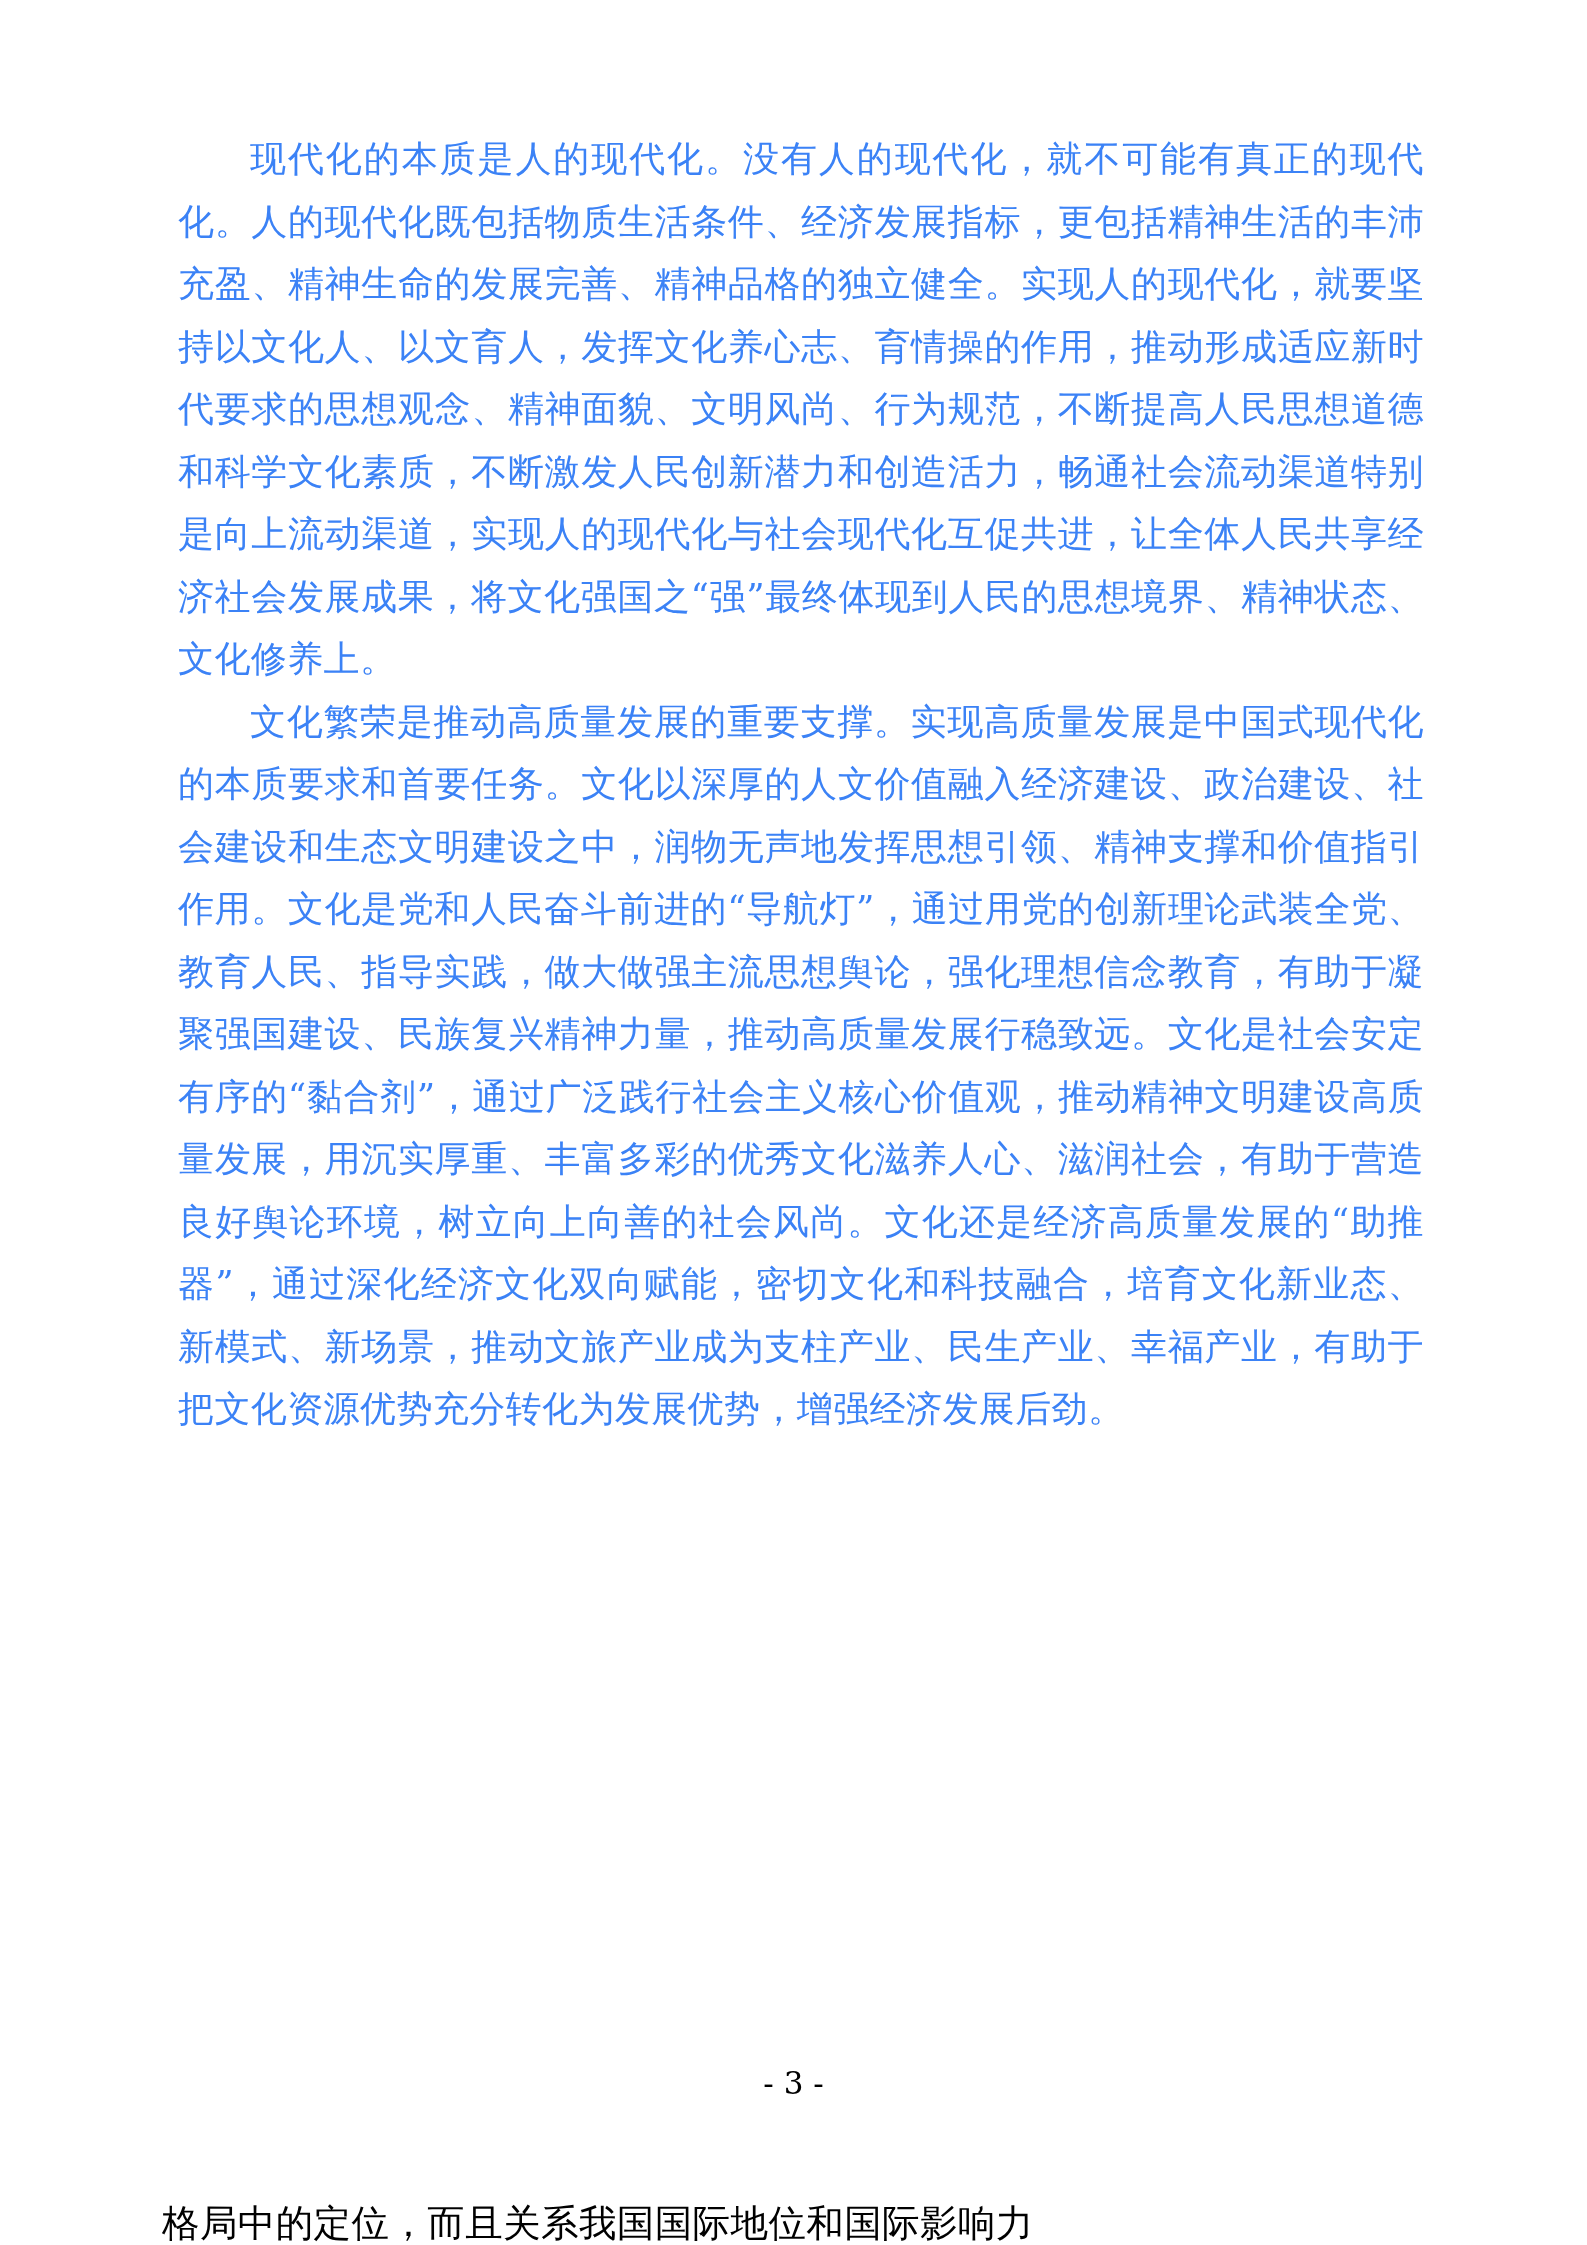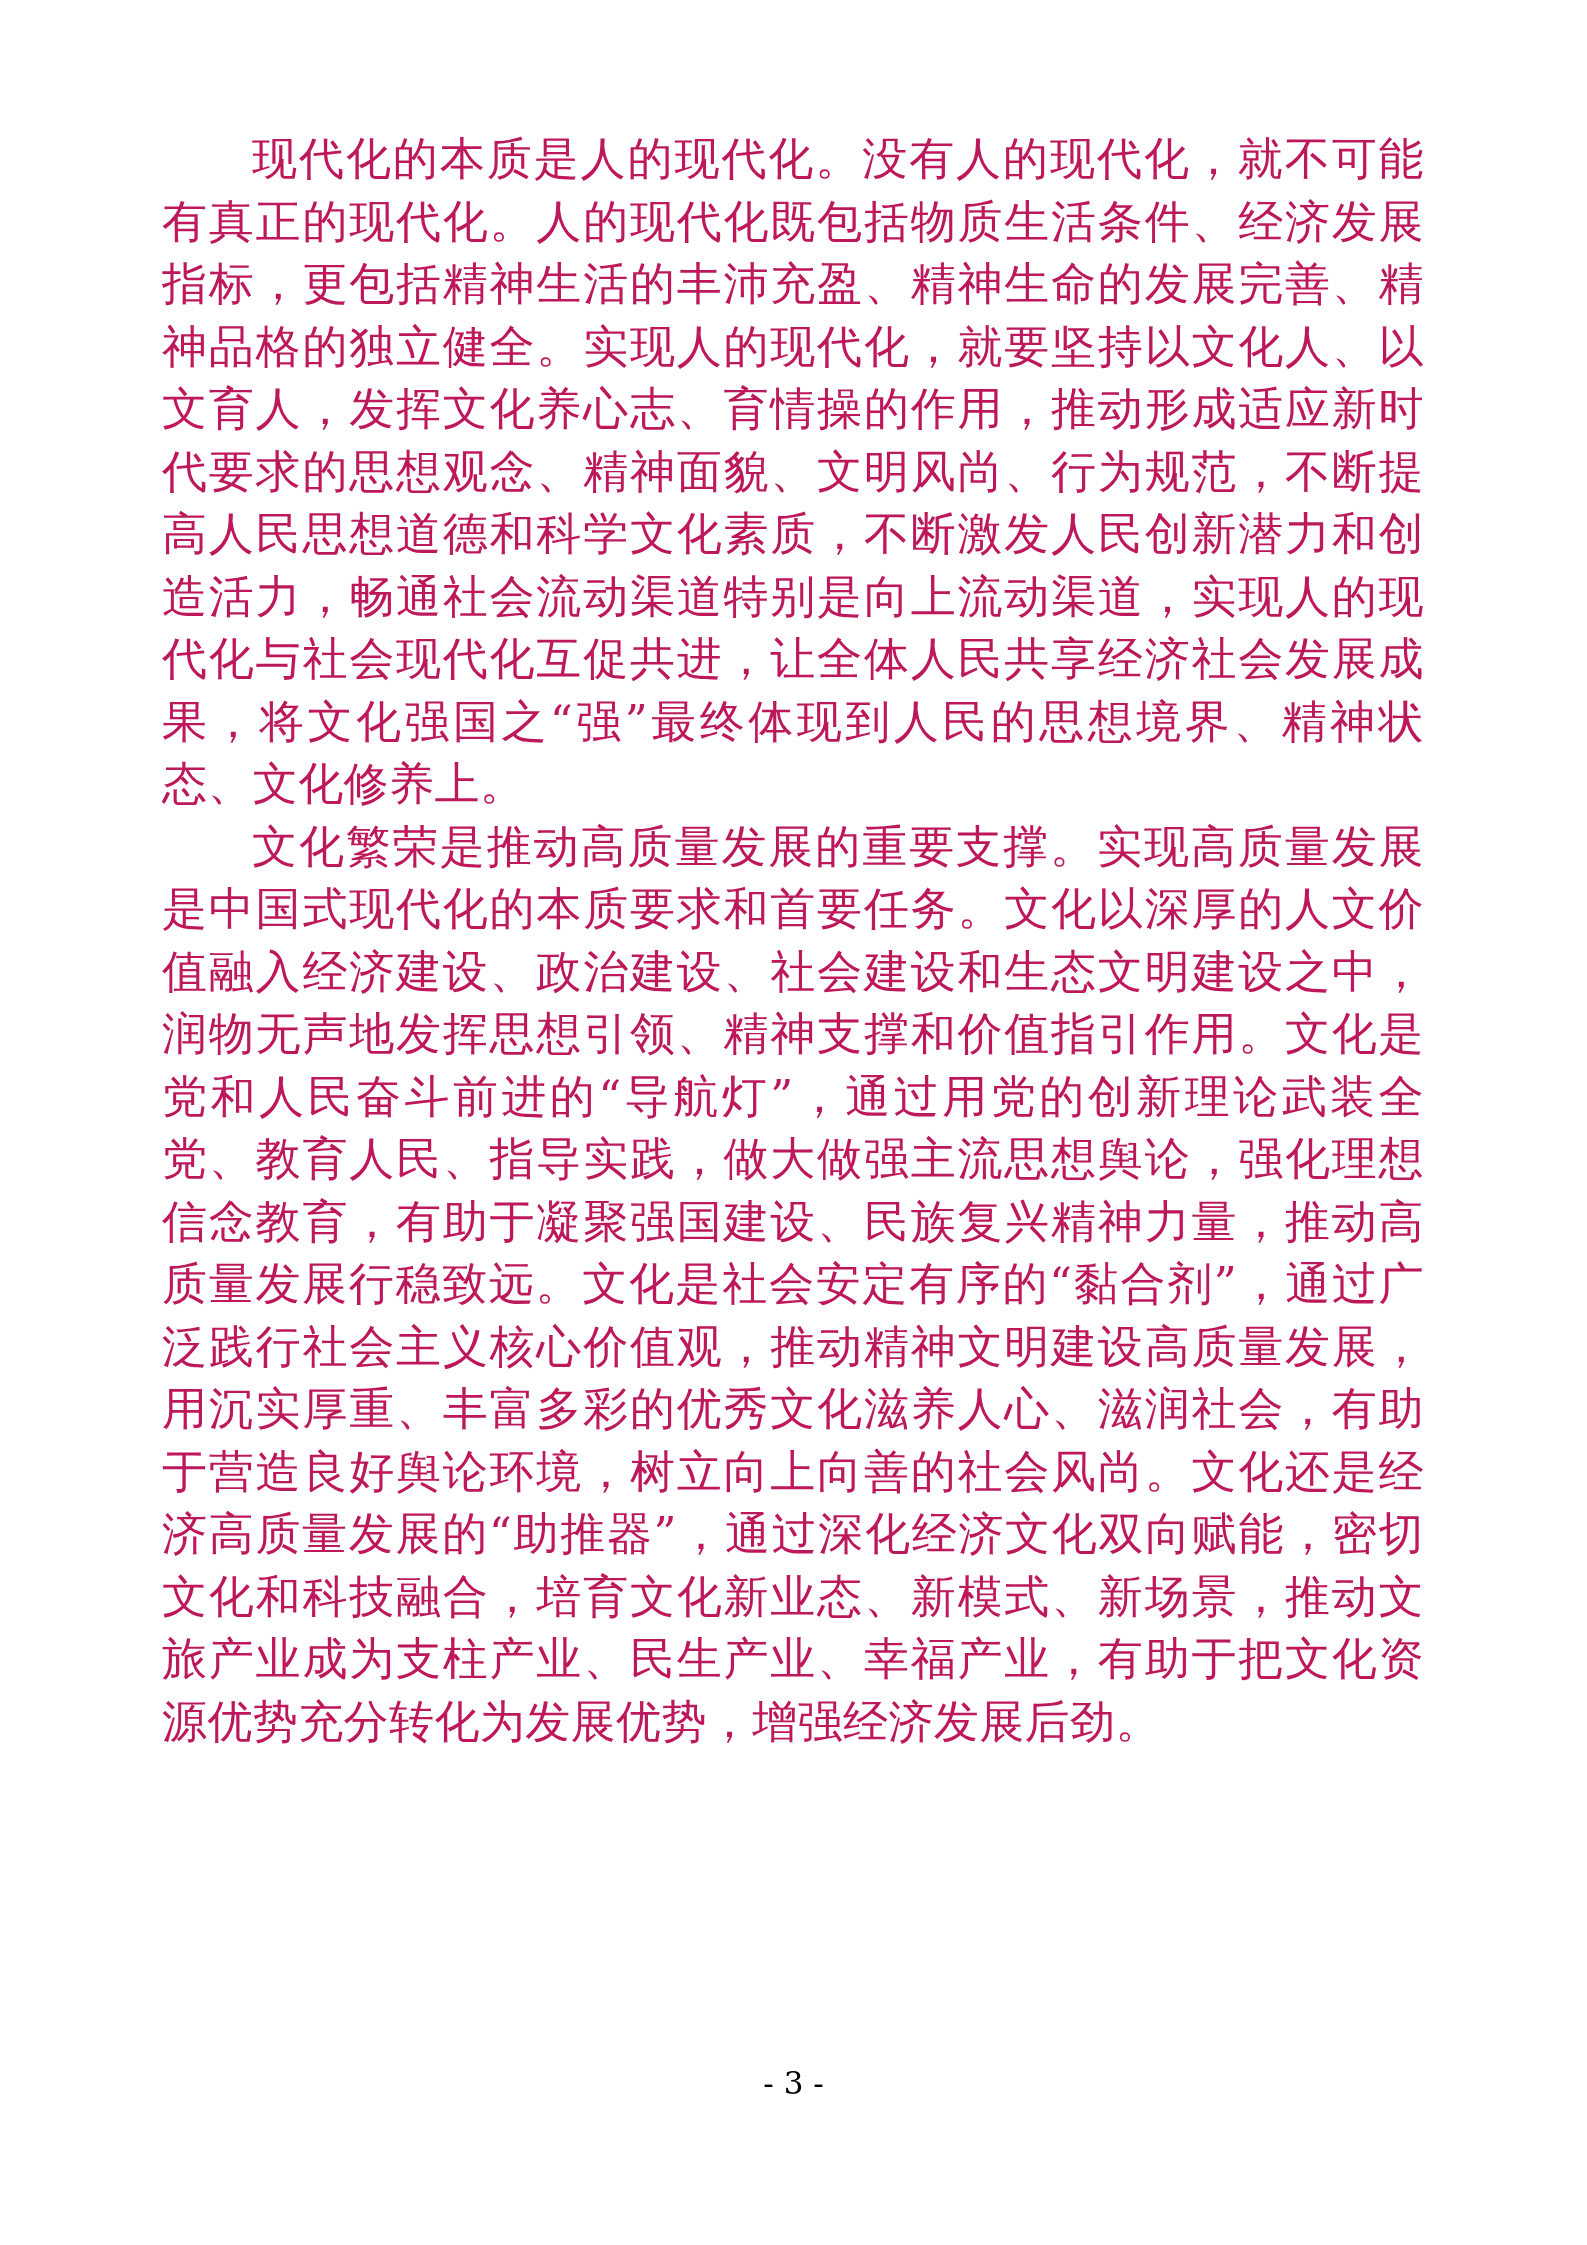--- a/index.html
+++ b/index.html
@@ -17,27 +17,27 @@
     box-sizing: border-box;
   }
   .content {
     position: absolute;
     left: 162px;
     top: 128px;
     width: 1262px;
   }
   .para {
     font-family: "DejaVu Serif", "Liberation Serif", serif;
-    font-size: 45px;
+    font-size: 36px;
     line-height: 62.5px;
-    color: #be185d;
+    color: #3b82f6;
     text-align: justify;
     text-justify: inter-ideograph;
     text-indent: 2em;
-    margin: 0 0 0 0;
+    margin: 0 0 0 16px;
     letter-spacing: 0.4px;
     word-break: break-all;
   }
   .footer {
     position: absolute;
     left: 0;
     top: 2065px;
     width: 1587px;
     text-align: center;
     font-family: "DejaVu Serif", "Liberation Serif", serif;
@@ -63,13 +63,14 @@
 </style>
 </head>
 <body>
 
 <div class="page">
   <div class="content">
     <p class="para">现代化的本质是人的现代化。没有人的现代化，就不可能有真正的现代化。人的现代化既包括物质生活条件、经济发展指标，更包括精神生活的丰沛充盈、精神生命的发展完善、精神品格的独立健全。实现人的现代化，就要坚持以文化人、以文育人，发挥文化养心志、育情操的作用，推动形成适应新时代要求的思想观念、精神面貌、文明风尚、行为规范，不断提高人民思想道德和科学文化素质，不断激发人民创新潜力和创造活力，畅通社会流动渠道特别是向上流动渠道，实现人的现代化与社会现代化互促共进，让全体人民共享经济社会发展成果，将文化强国之“强”最终体现到人民的思想境界、精神状态、文化修养上。</p>
     <p class="para">文化繁荣是推动高质量发展的重要支撑。实现高质量发展是中国式现代化的本质要求和首要任务。文化以深厚的人文价值融入经济建设、政治建设、社会建设和生态文明建设之中，润物无声地发挥思想引领、精神支撑和价值指引作用。文化是党和人民奋斗前进的“导航灯”，通过用党的创新理论武装全党、教育人民、指导实践，做大做强主流思想舆论，强化理想信念教育，有助于凝聚强国建设、民族复兴精神力量，推动高质量发展行稳致远。文化是社会安定有序的“黏合剂”，通过广泛践行社会主义核心价值观，推动精神文明建设高质量发展，用沉实厚重、丰富多彩的优秀文化滋养人心、滋润社会，有助于营造良好舆论环境，树立向上向善的社会风尚。文化还是经济高质量发展的“助推器”，通过深化经济文化双向赋能，密切文化和科技融合，培育文化新业态、新模式、新场景，推动文旅产业成为支柱产业、民生产业、幸福产业，有助于把文化资源优势充分转化为发展优势，增强经济发展后劲。</p>
   </div>
   <div class="footer">- 3 -</div>
+  <div class="tail">格局中的定位，而且关系我国国际地位和国际影响力</div>
 </div>
 
 </body></html>

